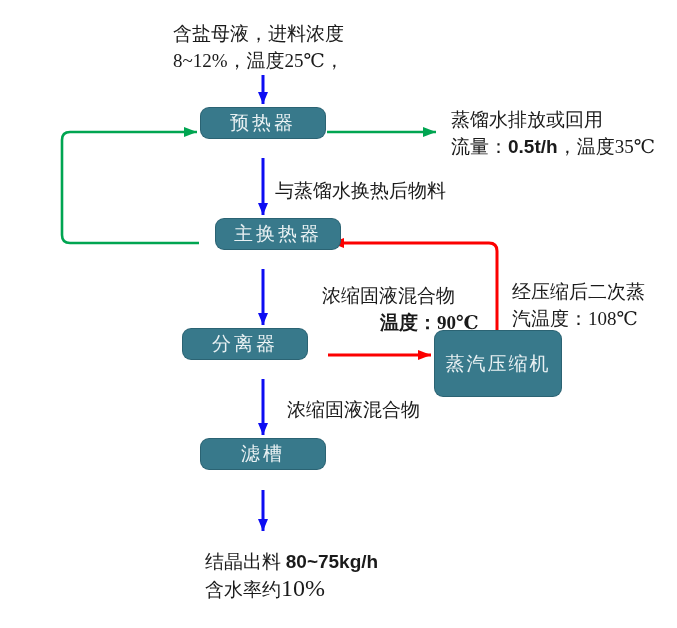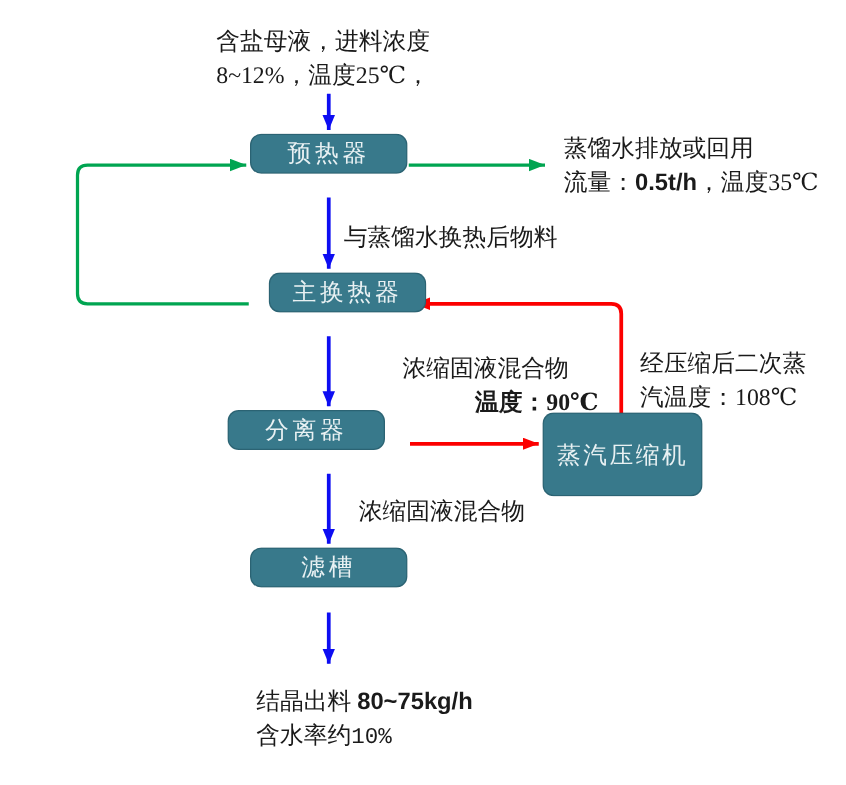--- a/index.html
+++ b/index.html
@@ -32,22 +32,22 @@
     font-size: 19px;
     line-height: 27px;
     white-space: nowrap;
   }
   .val {
     font-family: "Liberation Sans", "DejaVu Sans", sans-serif;
     font-weight: 700;
     font-size: 19px;
   }
   .num {
-    font-family: Liberation Mono, monospace;
-    font-size: 18px;
+    font-family: Liberation Serif, serif;
+    font-size: 24px;
   }
   .indent2 { margin-left: 58px; font-weight: bold; }
   svg.arrows { position: absolute; left: 0; top: 0; pointer-events: none; }
   .ar-blue  { stroke: var(--c-arrow-blue,  #0d0df2); stroke-width: 3;   fill: none; }
   .ar-green { stroke: var(--c-arrow-green, #00a551); stroke-width: 2.6; fill: none; }
   .ar-red   { stroke: var(--c-arrow-red,   #fc0000); stroke-width: 3;   fill: none; }
   .mk-blue  { fill: var(--c-arrow-blue,  #0d0df2); }
   .mk-green { fill: var(--c-arrow-green, #00a551); }
   .mk-red   { fill: var(--c-arrow-red,   #fc0000); }
 </style>

